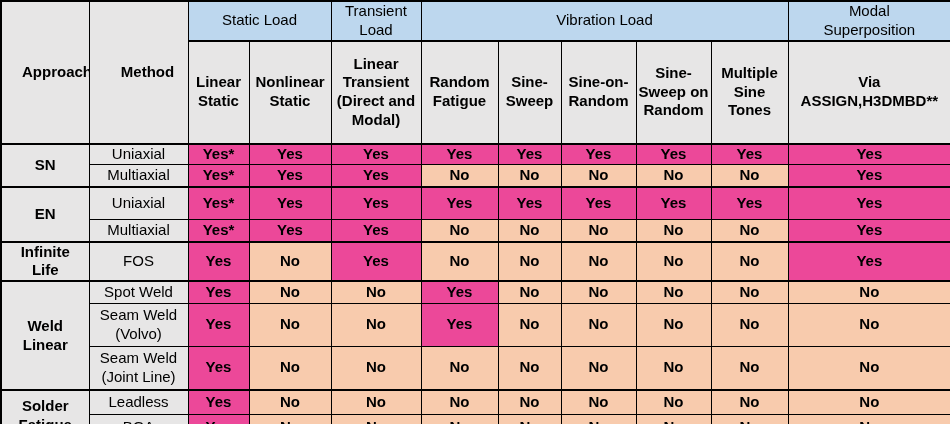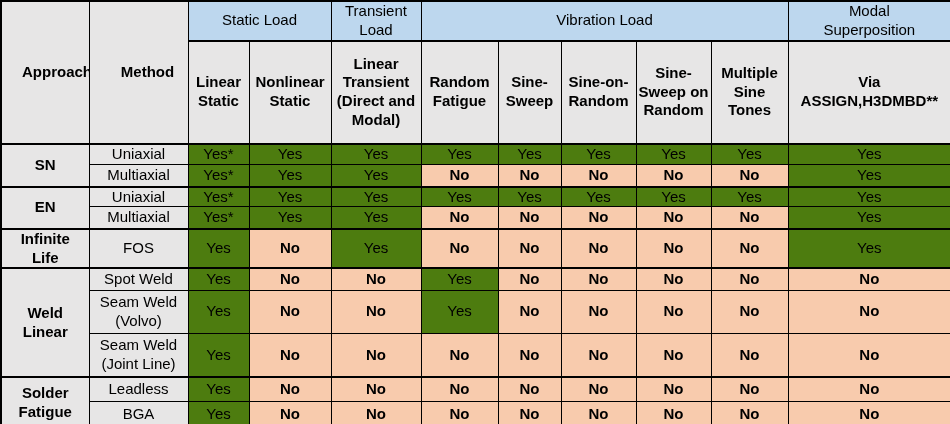--- a/index.html
+++ b/index.html
@@ -42,21 +42,21 @@
   th.corner {
     background: #E7E6E6;
     font-weight: bold;
     border-bottom-width: 2px;
     padding-left: 20px;
   }
   
   .gs { border-left-width: 2px; }
   
   .ts { border-top-width: 2px !important; }
-  td.yes { background: #4d7c0f; font-weight: normal; }
+  td.yes { background: #ec4899; font-weight: bold; }
   td.no  { background: #F8CBAD; font-weight: bold; }
   th.approach {
     background: #E7E6E6;
     font-weight: bold;
   }
   td.method {
     background: #E7E6E6;
     font-weight: normal;
   }
   .wrap-narrow { display: inline-block; max-width: 112px; }
@@ -120,21 +120,21 @@
           <td class="yes gs">Yes*</td>
           <td class="yes">Yes</td>
           <td class="yes gs">Yes</td>
           <td class="no gs">No</td>
           <td class="no">No</td>
           <td class="no">No</td>
           <td class="no">No</td>
           <td class="no">No</td>
           <td class="yes gs">Yes</td>
         </tr>
-        <tr style="height: 20px; padding-left: 28px;">
+        <tr style="height: 33px; padding-left: 28px;">
           <th class="approach ts" rowspan="2"><span class="wrap-sm">EN</span></th>
           <td class="method ts">Uniaxial</td>
           <td class="yes gs ts">Yes*</td>
           <td class="yes ts">Yes</td>
           <td class="yes gs ts">Yes</td>
           <td class="yes gs ts">Yes</td>
           <td class="yes ts">Yes</td>
           <td class="yes ts">Yes</td>
           <td class="yes ts">Yes</td>
           <td class="yes ts">Yes</td>

